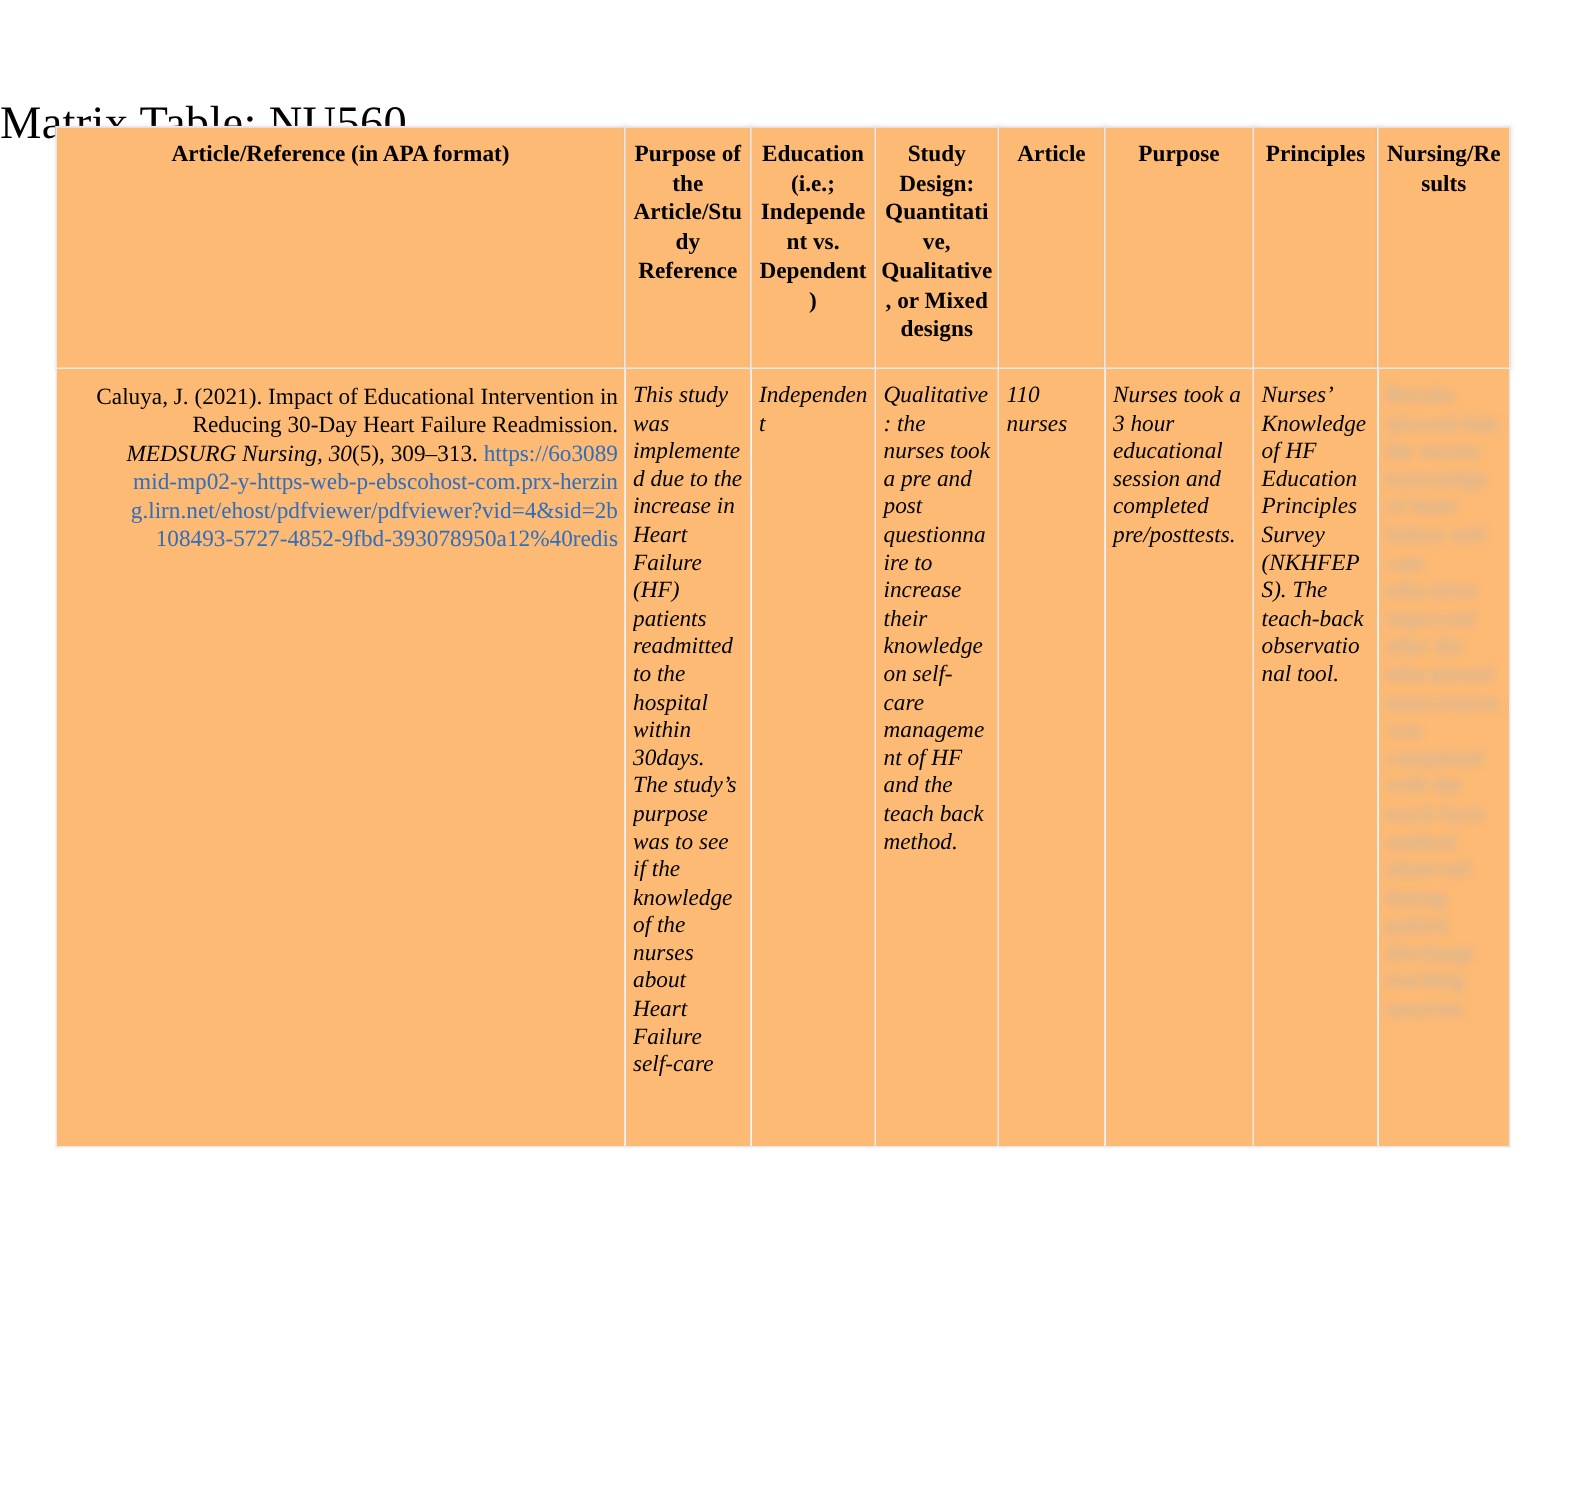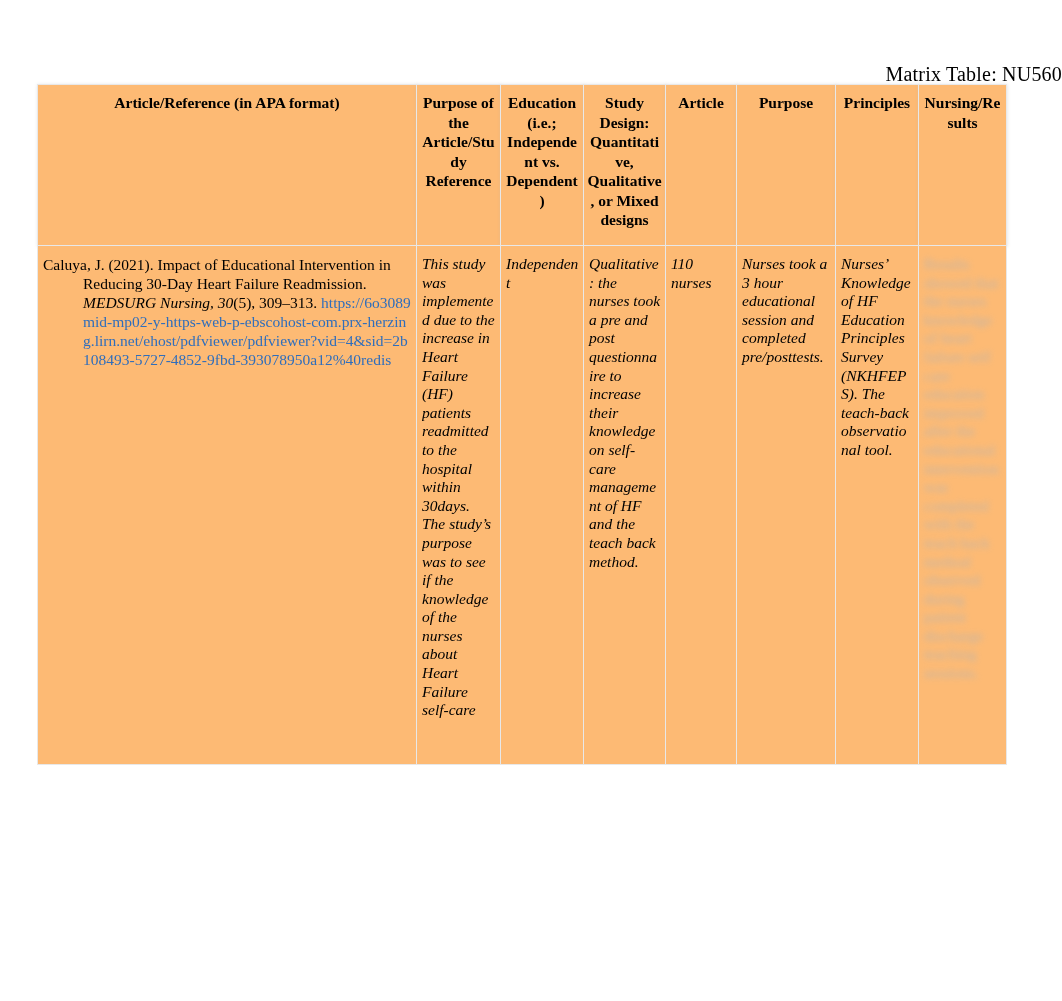--- a/index.html
+++ b/index.html
@@ -20,22 +20,22 @@
     position: relative;
     width: 1062px;
     height: 1001px;
   }
 
   .doc-title {
     position: absolute;
     left: 0;
     top: 44px;
     width: 1062px;
-    text-align: right;
-    font-size: 20px;
+    text-align: left;
+    font-size: 31px;
     font-weight: normal;
     letter-spacing: 0.2px;
     line-height: 34px;
   }
 
   
   .matrix-wrap {
     position: absolute;
     left: 37px;
     top: 84px;
@@ -100,20 +100,21 @@
   col.w-sampling    { width: 71px; }
   col.w-methods     { width: 99px; }
   col.w-instrument  { width: 83px; }
   col.w-findings    { width: 88px; }
 
   
   .citation {
     padding-left: 40px;
     text-indent: -40px;
     line-height: 19px;
+    text-align: right;
   }
   .citation .journal {
     font-style: italic;
   }
   .cite-url {
     display: inline;
     color: #2f6ebc;
     text-decoration: none;
     overflow-wrap: break-word;
     word-break: break-all;

